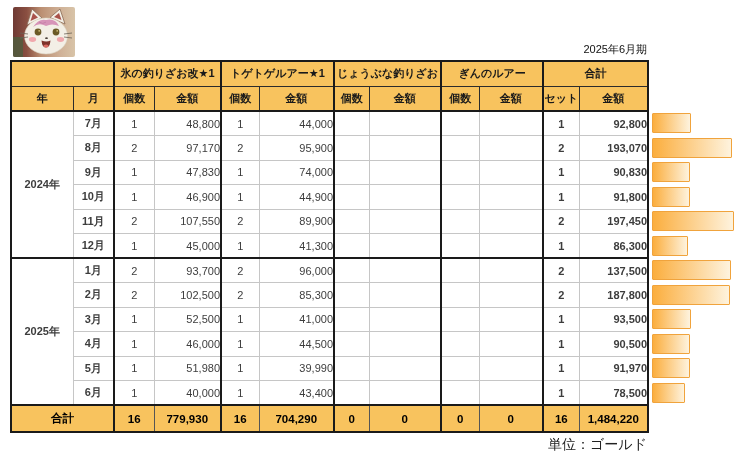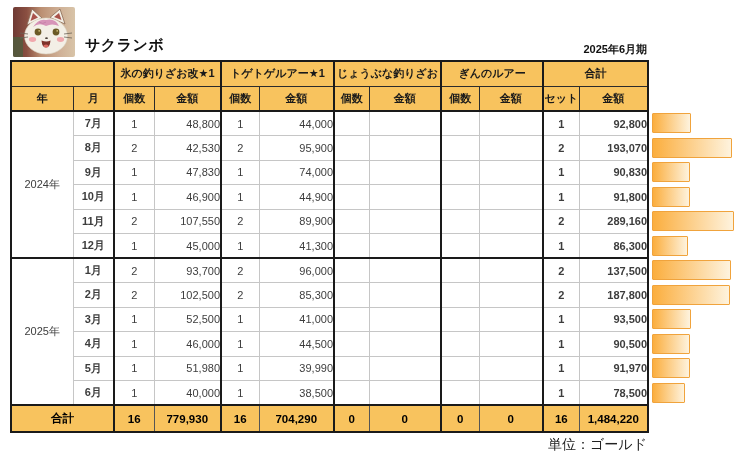--- a/index.html
+++ b/index.html
@@ -3,21 +3,21 @@
 <meta charset="utf-8">
 <style>
   * { margin:0; padding:0; box-sizing:border-box; }
   html,body { background:#e8e8e8; }
   .stage {
     position:relative; width:750px; height:456px; background:#ffffff;
     font-family:"Liberation Sans","DejaVu Sans",sans-serif; overflow:hidden;
   }
   .avatar { position:absolute; left:13px; top:7px; width:62px; height:50px; border-radius:2px; overflow:hidden; }
   .page-title { position:absolute; left:85px; top:36px; font-size:15px; font-weight:bold; color:#111; letter-spacing:0.5px; }
-  .period-label { position:absolute; top:42px; right:103px; font-size:11px; font-weight:bold; color:#111; }
+  .period-label { position:absolute; top:42px; right:103px; font-size:11px; font-weight:normal; color:#111; }
 
   table.report {
     position:absolute; left:10px; top:60px; width:637px;
     border-collapse:collapse; table-layout:fixed;
     border:2px solid #1a1a1a;
     padding-left:16px;
   }
   table.report th, table.report td { overflow:hidden; white-space:nowrap; }
 
   thead th {
@@ -28,21 +28,21 @@
   thead tr.colrow th { border-bottom:2px solid #1a1a1a; }
 
   tbody.data td {
     background:#fff; border:1px solid #c6c6c6;
     font-size:11px; color:#3d3d3d; height:24.5px; vertical-align:middle; padding:0;
   }
   td.num { text-align:center; }
   td.amt { text-align:right; padding-right:5px; }
   td.emph { font-weight:bold; color:#000; }
   .gs { border-left:2px solid #1a1a1a !important; }
-  td.year-cell { font-weight:normal; color:#111; text-align:center; font-size:11.5px;margin-top:16px; }
+  td.year-cell { font-weight:bold; color:#111; text-align:center; font-size:11.5px;margin-top:16px; }
   td.month-cell { font-weight:bold; color:#111; text-align:center; font-size:11px; }
   tr.year-sep td { border-top:2px solid #1a1a1a; }
 
   tbody.grand td {
     background:#F8C35E; border:1px solid #555;
     border-top:2px solid #1a1a1a; border-bottom:2px solid #1a1a1a;
     font-size:11.5px; font-weight:bold; color:#000; height:27px; padding:0;text-align:center;
   }
   tbody.grand td.label { text-align:center; }
 
@@ -87,21 +87,20 @@
       <ellipse cx="33" cy="39" rx="2.6" ry="1.6" fill="#d96a62"></ellipse>
       <g stroke="#6b6255" stroke-width="0.8">
         <line x1="7" y1="26" x2="15" y2="27"></line>
         <line x1="7" y1="31" x2="15" y2="30"></line>
         <line x1="59" y1="26" x2="51" y2="27"></line>
         <line x1="59" y1="31" x2="51" y2="30"></line>
       </g>
     </svg>
   </div>
 
-  <div class="page-title">サクランボ</div>
   <div class="period-label">2025年6月期</div>
 
   <table class="report">
     <colgroup>
       <col style="width:62px">
         <col style="width:41px">
       <col style="width:40px">
         <col style="width:67px">
       <col style="width:38px">
         <col style="width:75px">
@@ -147,21 +146,21 @@
           <td class="num gs"></td>
           <td class="amt"></td>
           <td class="num gs"></td>
           <td class="amt"></td>
           <td class="num gs emph">1</td>
           <td class="amt emph">92,800</td>
         </tr>
         <tr>
           <td class="month-cell">8月</td>
           <td class="num gs">2</td>
-          <td class="amt">42,530</td>
+          <td class="amt">97,170</td>
           <td class="num gs">2</td>
           <td class="amt">95,900</td>
           <td class="num gs"></td>
           <td class="amt"></td>
           <td class="num gs"></td>
           <td class="amt"></td>
           <td class="num gs emph">2</td>
           <td class="amt emph">193,070</td>
         </tr>
         <tr>
@@ -194,21 +193,21 @@
           <td class="month-cell">11月</td>
           <td class="num gs">2</td>
           <td class="amt">107,550</td>
           <td class="num gs">2</td>
           <td class="amt">89,900</td>
           <td class="num gs"></td>
           <td class="amt"></td>
           <td class="num gs"></td>
           <td class="amt"></td>
           <td class="num gs emph">2</td>
-          <td class="amt emph">289,160</td>
+          <td class="amt emph">197,450</td>
         </tr>
         <tr>
           <td class="month-cell">12月</td>
           <td class="num gs">1</td>
           <td class="amt">45,000</td>
           <td class="num gs">1</td>
           <td class="amt">41,300</td>
           <td class="num gs"></td>
           <td class="amt"></td>
           <td class="num gs"></td>
@@ -280,21 +279,21 @@
           <td class="num gs"></td>
           <td class="amt"></td>
           <td class="num gs emph">1</td>
           <td class="amt emph">91,970</td>
         </tr>
         <tr>
           <td class="month-cell">6月</td>
           <td class="num gs">1</td>
           <td class="amt">40,000</td>
           <td class="num gs">1</td>
-          <td class="amt">38,500</td>
+          <td class="amt">43,400</td>
           <td class="num gs"></td>
           <td class="amt"></td>
           <td class="num gs"></td>
           <td class="amt"></td>
           <td class="num gs emph">1</td>
           <td class="amt emph">78,500</td>
         </tr>
       </tbody>
     <tbody class="grand">
       <tr>

